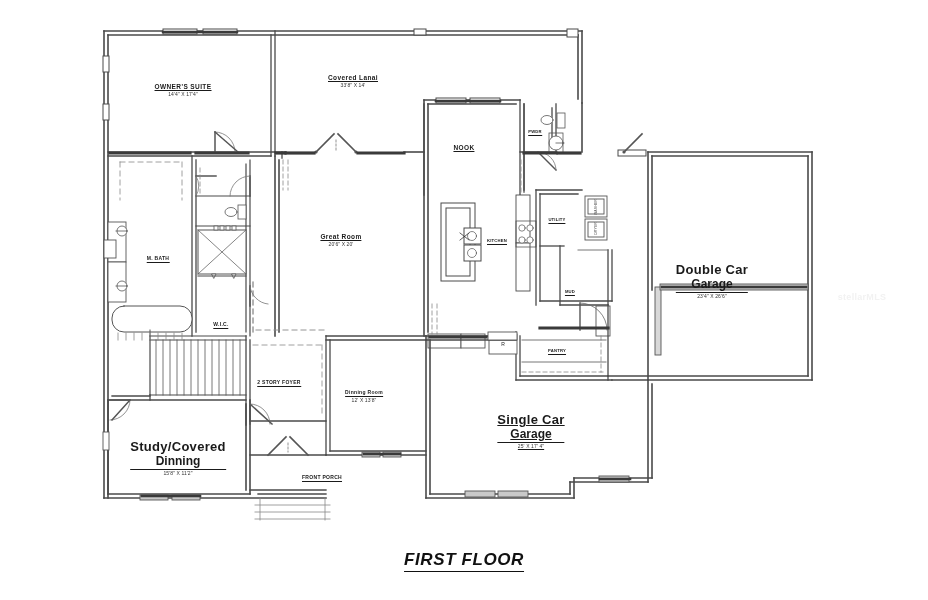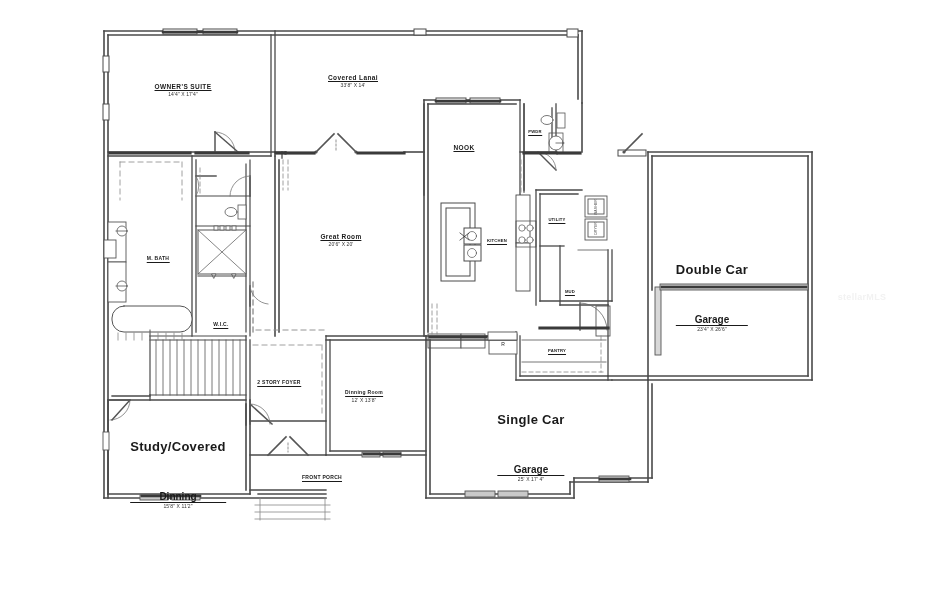--- a/index.html
+++ b/index.html
@@ -48,22 +48,21 @@
   }
   .lbl-big .rl-name { font-size: 13px; letter-spacing: 0.3px; }
   .lbl-mid .rl-name { font-size: 6.5px; letter-spacing: 0.4px; }
   .lbl-small .rl-name { font-size: 5px; letter-spacing: 0.3px; }
   .lbl-tiny .rl-name { font-size: 4.2px; letter-spacing: 0.2px; }
   .lbl-two .rl-name { border-bottom: none; }
   .lbl-two .rl-name2 {
     display: block;
     font-weight: bold;
     border-bottom: 1px solid #1a1a1a;
-    font-size: 10px;
-    margin-top: 36px;
+    font-size: 12px;
   }
   #sheet-title {
     position: absolute;
     left: 50%;
     top: 550px;
     transform: translateX(-50%);
     font-size: 17px;
     font-style: italic;
     font-weight: bold;
     letter-spacing: 0.6px;
@@ -665,32 +664,33 @@
     <span class="rl-name">FRONT PORCH</span>
 
   </div>
 
   <div class="room-label lbl-big lbl-two" style="left:712px; top:263px;">
     <span class="rl-name">Double Car</span>
     <span class="rl-name2">Garage</span>
     <span class="rl-dim">23'4" X 26'6"</span>
   </div>
 
-  <div class="room-label lbl-big lbl-two" style="left:531px; top:413px;">
+  <div class="room-label lbl-big lbl-two" style="left:531px; top:413px;text-decoration:underline;">
     <span class="rl-name">Single  Car</span>
     <span class="rl-name2">Garage</span>
     <span class="rl-dim">25' X 17' 4"</span>
   </div>
 
   <div class="room-label lbl-big lbl-two" style="left:178px; top:440px;">
     <span class="rl-name">Study/Covered</span>
     <span class="rl-name2">Dinning</span>
     <span class="rl-dim">15'8" X 11'2"</span>
   </div>
 
   <span class="fixture-letter" style="left:503px; top:344px;">R</span>
   <span class="vert-text" style="left:594px; top:199px;">WASHER</span>
   <span class="vert-text" style="left:594px; top:222px;">DRYER</span>
 
+  <div id="sheet-title">FIRST FLOOR</div>
 
   <div id="watermark">stellarMLS</div>
 
 </div>
 
 </body></html>

